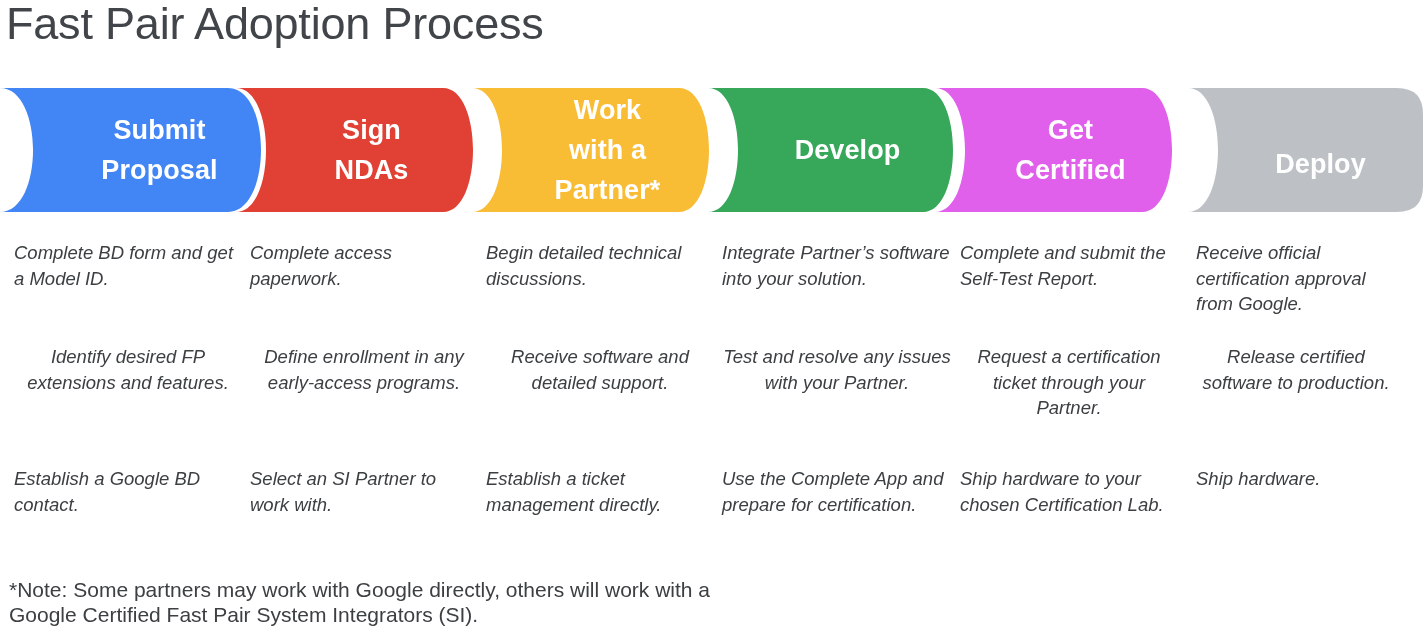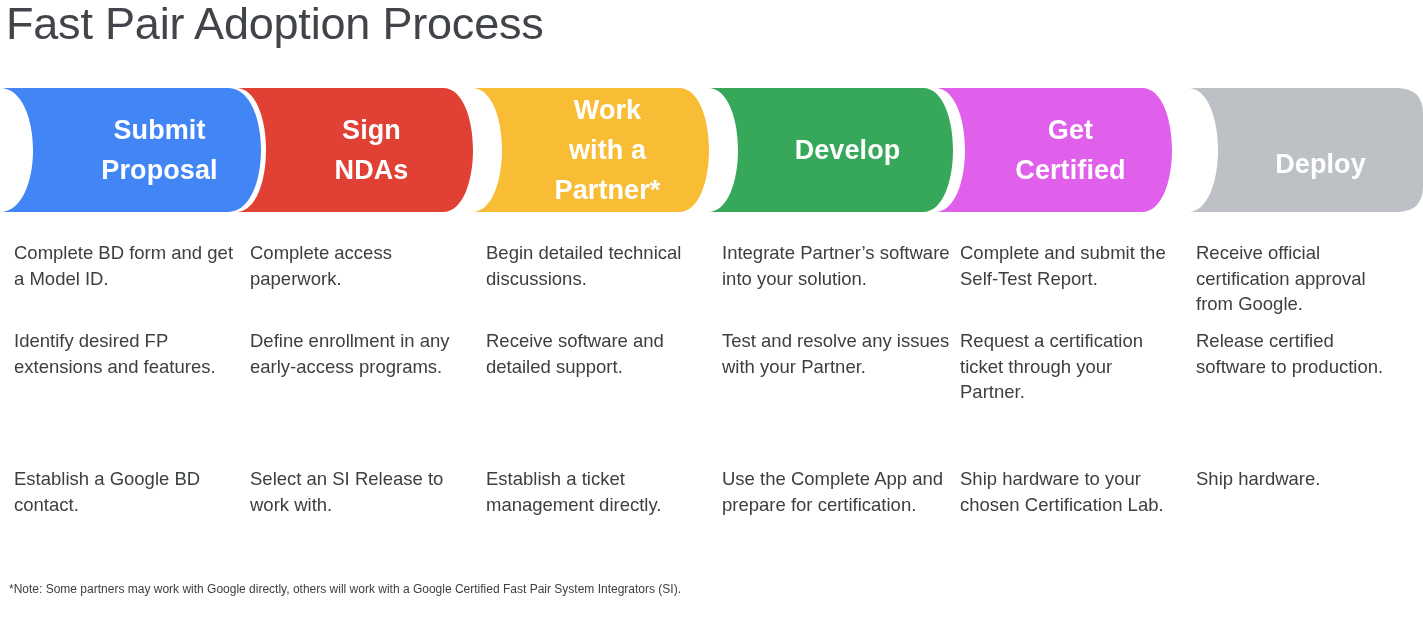--- a/index.html
+++ b/index.html
@@ -68,44 +68,45 @@
   }
   .banner.last .banner-label { padding-left: 30px; margin-top: 28px; }
 
   
   #steps-detail {
     position: absolute;
     left: 0;
     top: 240px;
     width: 1423px;
     height: 310px;
+    font-style: italic;
   }
   .detail-col {
     position: absolute;
     top: 0;
     width: 226px;
   }
   .detail-item {
     font-size: 18.5px;
     line-height: 25.5px;
     color: #3c4043;
     position: absolute;
     width: 100%;
   }
   .detail-item.r0 { top: 0px; }
-  .detail-item.r1 { top: 88px; }
+  .detail-item.r1 { top: 104px; text-align: center; }
   .detail-item.r2 { top: 226px; }
 
   
   #footnote {
     position: absolute;
     left: 9px;
     top: 577px;
     width: 760px;
-    font-size: 12px;
+    font-size: 21px;
     line-height: 25px;
     color: #3c4043;
   }
 </style>
 </head>
 <body>
 
 <div id="page-title">Fast Pair Adoption Process</div>
 
 <div id="banner-row">
@@ -154,21 +155,21 @@
 
 <div id="steps-detail">
     <div class="detail-col" style="left: 14px; width: 228px;">
       <div class="detail-item r0">Complete BD form and get a Model ID.</div>
       <div class="detail-item r1">Identify desired FP extensions and features.</div>
       <div class="detail-item r2">Establish a Google BD contact.</div>
     </div>
     <div class="detail-col" style="left: 250px; width: 228px;">
       <div class="detail-item r0">Complete access paperwork.</div>
       <div class="detail-item r1">Define enrollment in any early-access programs.</div>
-      <div class="detail-item r2">Select an SI Release to work with.</div>
+      <div class="detail-item r2">Select an SI Partner to work with.</div>
     </div>
     <div class="detail-col" style="left: 486px; width: 228px;">
       <div class="detail-item r0">Begin detailed technical discussions.</div>
       <div class="detail-item r1">Receive software and detailed support.</div>
       <div class="detail-item r2">Establish a ticket management directly.</div>
     </div>
     <div class="detail-col" style="left: 722px; width: 230px;">
       <div class="detail-item r0">Integrate Partner’s software into your solution.</div>
       <div class="detail-item r1">Test and resolve any issues with your Partner.</div>
       <div class="detail-item r2">Use the Complete App and prepare for certification.</div>

